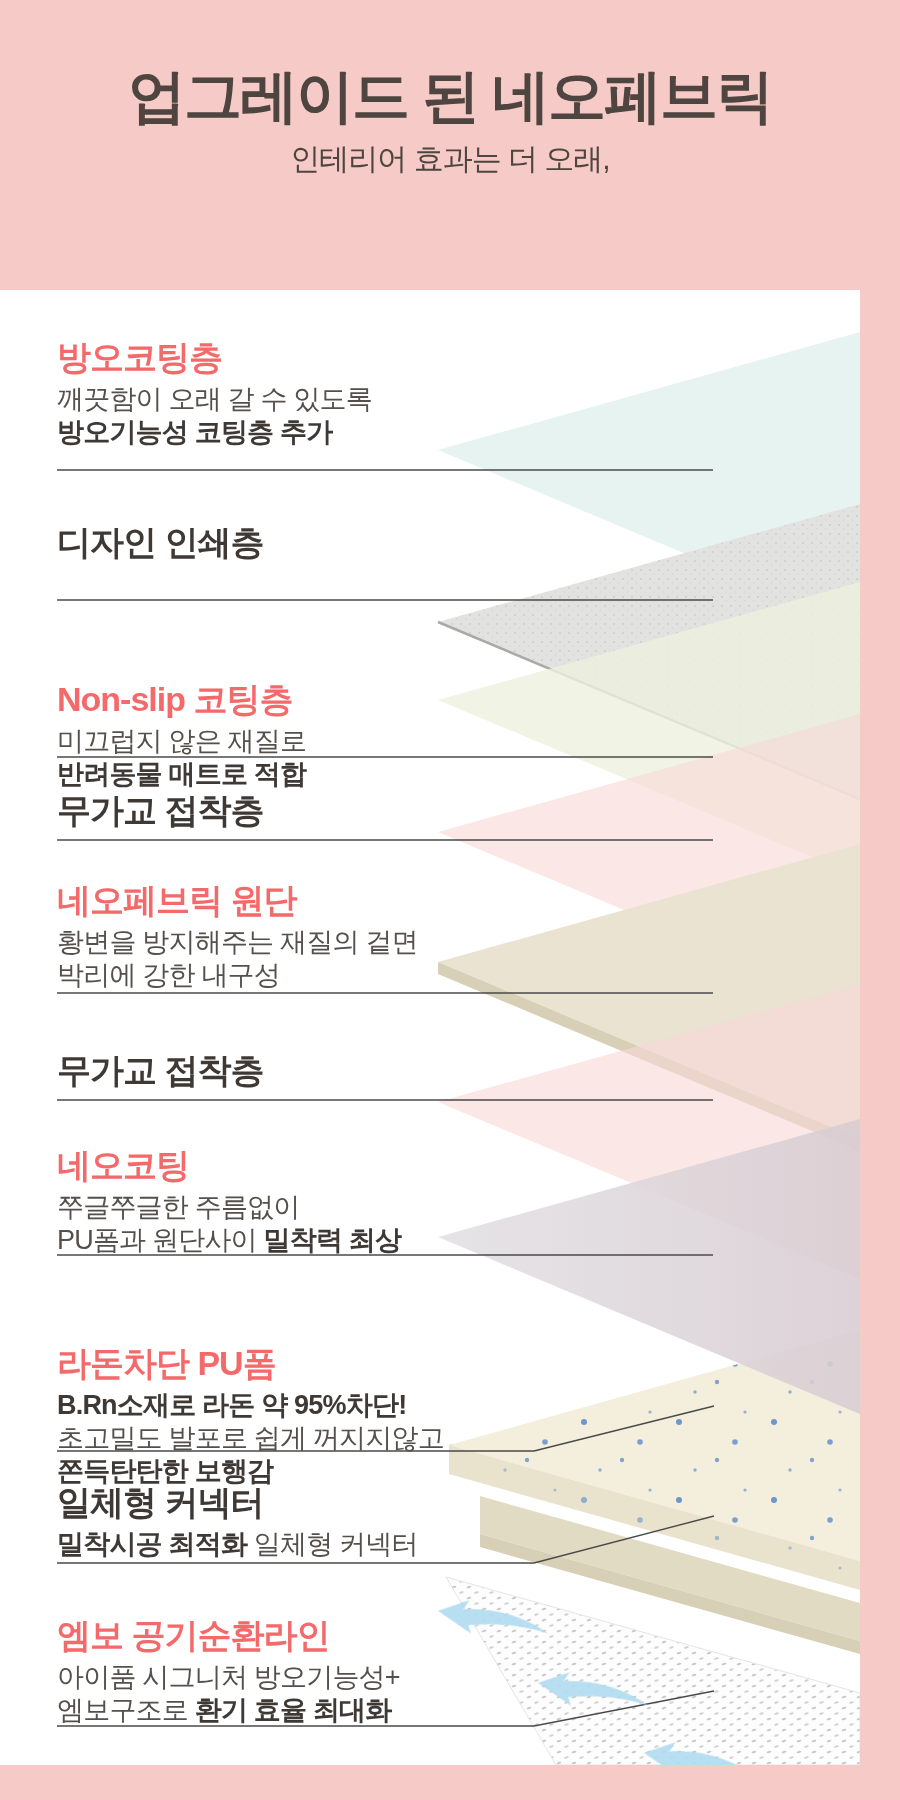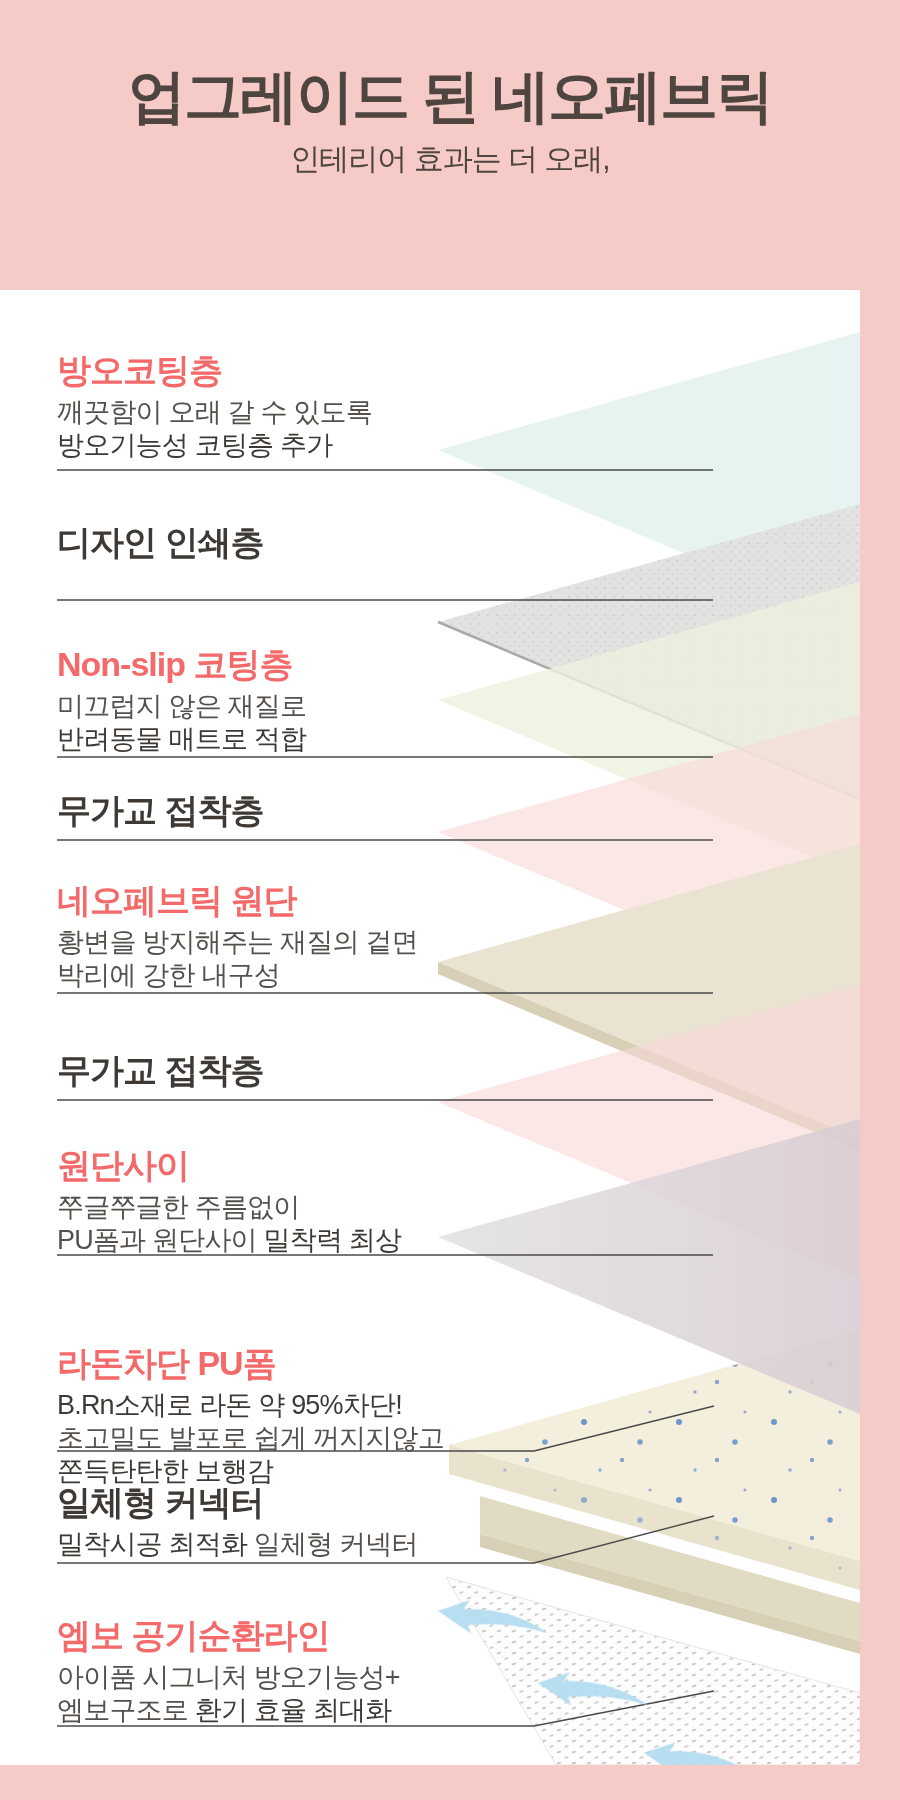--- a/index.html
+++ b/index.html
@@ -20,21 +20,21 @@
   .subtitle{margin:12px 0 0 0;font-size:30px;line-height:37px;color:var(--title_text);
             font-weight:400;letter-spacing:-1px;}
   .subtitle.second{margin-top:0;}
   .diagram-svg{position:absolute;left:0;top:290px;}
   .sec{position:absolute;left:57px;width:560px;}
   .sec-h{margin:0 0 8px 0;font-size:34px;line-height:36px;font-weight:800;
          letter-spacing:-1px;color:var(--heading_dark);}
   .sec-h.coral{color:var(--coral);}
   .sec-h.dark{color:var(--heading_dark);}
   .ln{font-size:27px;line-height:33px;color:var(--body_text);letter-spacing:-0.8px;}
-  .ln b{font-weight:400;color:var(--heading_dark);}
+  .ln b{font-weight:700;color:var(--heading_dark);}
 </style>
 </head>
 <body>
 
 <div class="canvas">
 
   <div class="band header"></div>
   <div class="band rstripe"></div>
   <div class="band footer"></div>
 
@@ -102,33 +102,33 @@
     </g>
 
     <g opacity="0.92" fill="#b2dcf0">
       <use href="#airArrow" transform="translate(440,1596) rotate(8)"></use>
       <use href="#airArrow" transform="translate(540,1668) rotate(8)"></use>
       <use href="#airArrow" transform="translate(646,1738) rotate(8)"></use>
     </g>
   </svg>
 
   <div id="sections">
-  <div class="sec" style="top: 352px;">
+  <div class="sec" style="top: 339px;">
     <h2 class="sec-h coral">방오코팅층</h2>
     <div class="sec-lines">
           <div class="ln"><span>깨끗함이 오래 갈 수 있도록</span></div>
           <div class="ln"><b>방오기능성 코팅층 추가</b></div>
         </div>
   </div>
 
   <div class="sec" style="top: 524px;">
     <h2 class="sec-h dark">디자인 인쇄층</h2>
   </div>
 
-  <div class="sec" style="top: 646px;">
+  <div class="sec" style="top: 681px;">
     <h2 class="sec-h coral">Non-slip 코팅층</h2>
     <div class="sec-lines">
           <div class="ln"><span>미끄럽지 않은 재질로</span></div>
           <div class="ln"><b>반려동물 매트로 적합</b></div>
         </div>
   </div>
 
   <div class="sec" style="top: 792px;">
     <h2 class="sec-h dark">무가교 접착층</h2>
     <div class="sec-lines"></div>
@@ -141,21 +141,21 @@
           <div class="ln"><span>박리에 강한 내구성</span></div>
         </div>
   </div>
 
   <div class="sec" style="top: 1052px;">
     <h2 class="sec-h dark">무가교 접착층</h2>
     <div class="sec-lines"></div>
   </div>
 
   <div class="sec" style="top: 1147px;">
-    <h2 class="sec-h coral">원단사이</h2>
+    <h2 class="sec-h coral">네오코팅</h2>
     <div class="sec-lines">
           <div class="ln"><span>쭈글쭈글한 주름없이</span></div>
           <div class="ln"><span>PU폼과 원단사이 </span><b>밀착력 최상</b></div>
         </div>
   </div>
 
   <div class="sec" style="top: 1297px; margin-top: 48px;">
     <h2 class="sec-h coral">라돈차단 PU폼</h2>
     <div class="sec-lines">
           <div class="ln"><b>B.Rn소재로 라돈 약 95%차단!</b></div>

